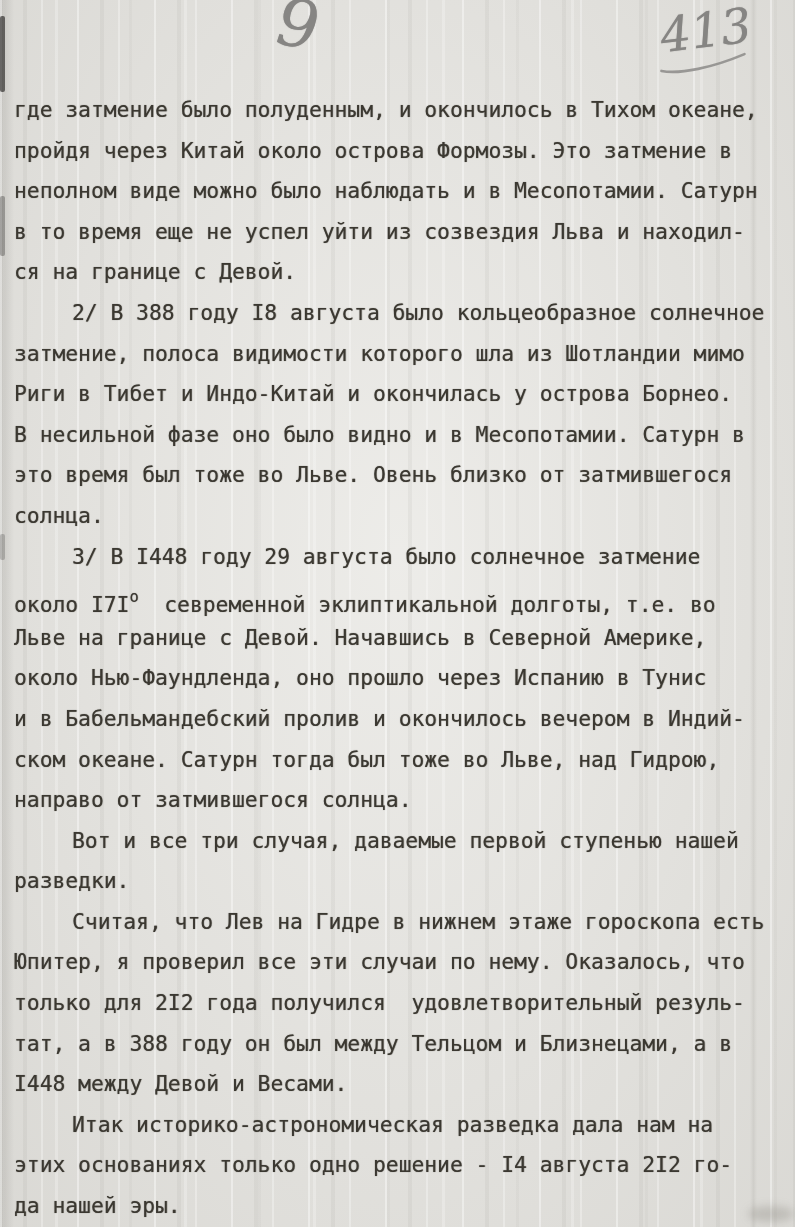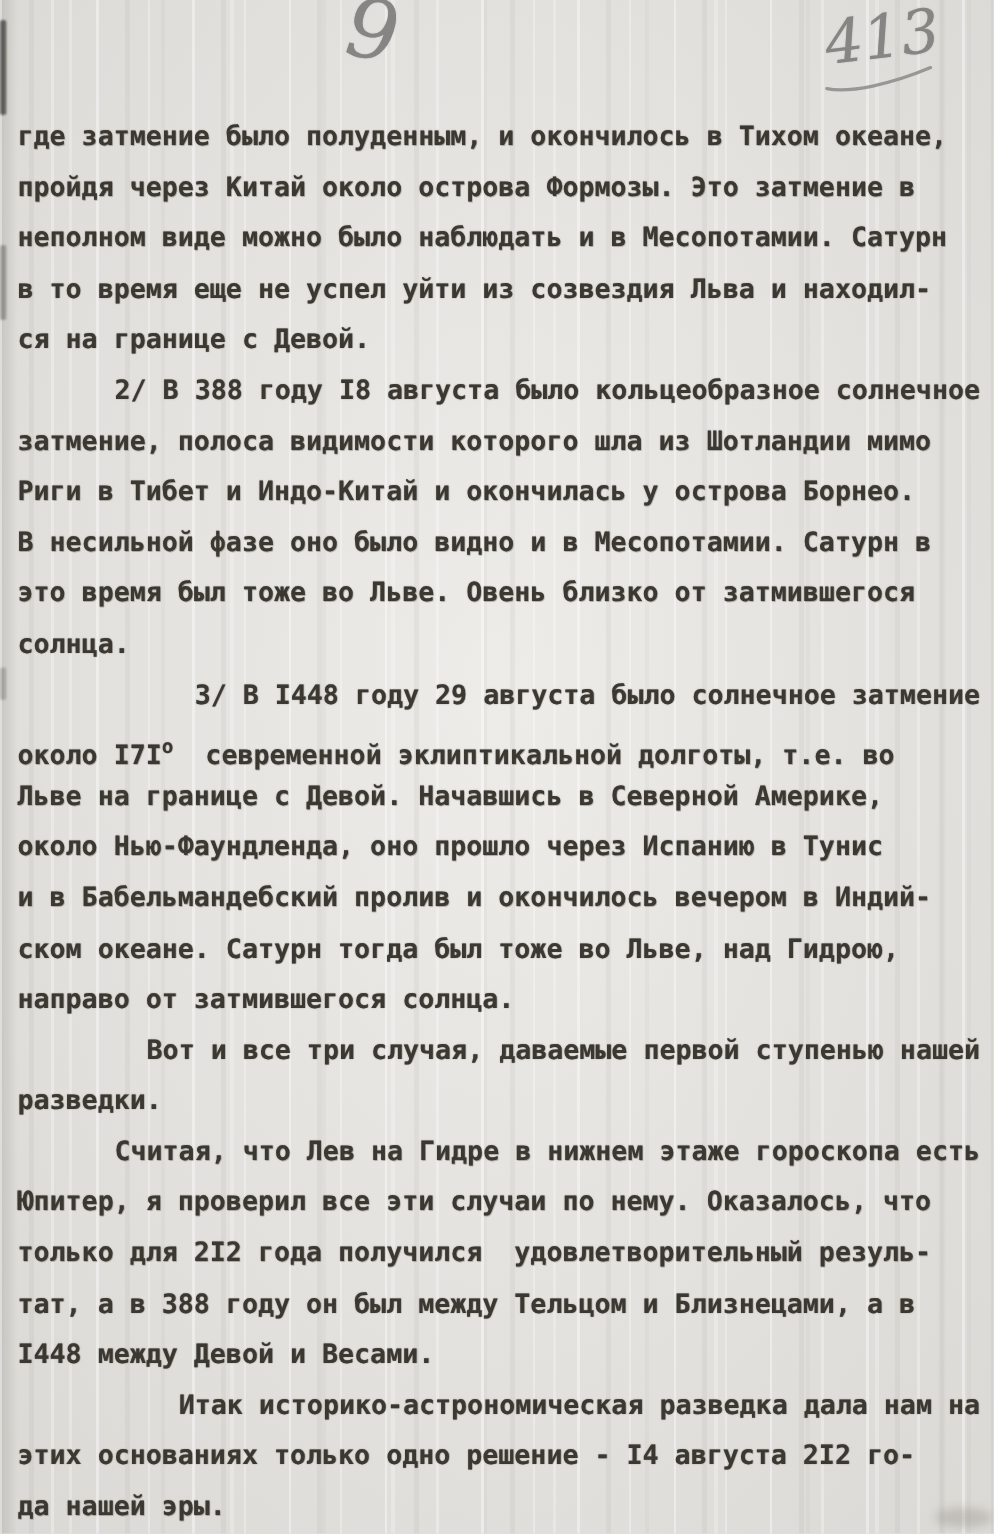--- a/index.html
+++ b/index.html
@@ -45,30 +45,30 @@
   .edge-mark.m1 { top: 16px; height: 76px; }
   .edge-mark.m2 { top: 196px; height: 60px; opacity: 0.5; }
   .edge-mark.m3 { top: 534px; height: 26px; opacity: 0.35; }
   .smudge-br {
     position: absolute; left: 748px; top: 1206px; width: 46px; height: 16px;
     background: rgba(110,108,100,0.25); border-radius: 50%; filter: blur(4px);
   }
   
   .typed {
     position: absolute; left: 14px; top: 90px; width: 770px;
-    font-weight: bold;
+    font-weight: normal;
     font-size: 21.3px;
     line-height: 40.6px;
     letter-spacing: 0;
     color: #3b3831;
     white-space: pre;
     text-shadow: 0 0 1.1px rgba(59,56,49,0.55), 0.6px 0.4px 0 rgba(59,56,49,0.25);
   }
   .typed .line { height: 40.6px; }
-  .typed .line.indent { text-indent: 58px; text-align: right; }
+  .typed .line.indent { text-indent: 58px; }
   .typed .sup {
     font-size: 0.72em;
     vertical-align: 0.62em;
   }
   
   .hand {
     position: absolute;
     font-family: "DejaVu Serif", serif;
     font-style: italic;
     color: #868583;

